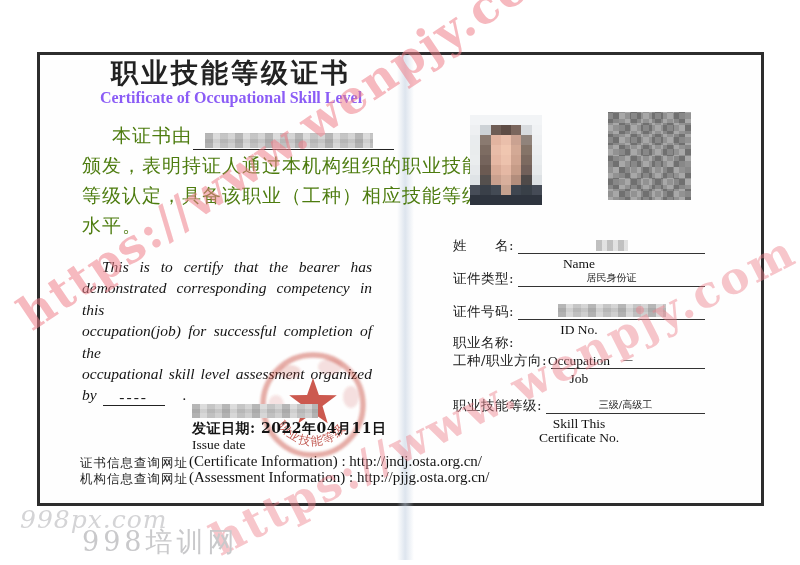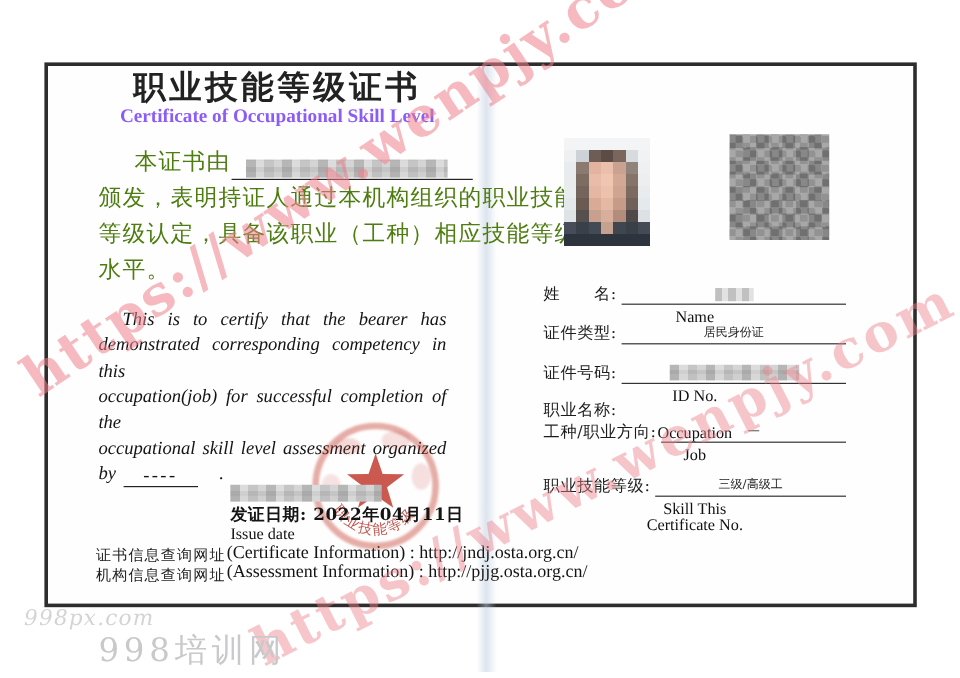--- a/index.html
+++ b/index.html
@@ -14,21 +14,21 @@
   #frame { left:37px; top:52px; width:727px; height:454px; border:3px solid #2d2d2d; background:#fefefe; }
   #fold  { left:397px; top:55px; width:17px; height:505px; pointer-events:none;
            background:linear-gradient(90deg, rgba(188,203,222,0) 0%, rgba(188,203,222,.5) 48%, rgba(188,203,222,0) 100%); }
 
   
   .wm-red { color:rgba(238,128,139,.55); font-family:"DejaVu Serif",serif; font-weight:700;
             white-space:nowrap; pointer-events:none; z-index:5; }
   #wm1 { left:8px;  top:296px; font-size:46px; letter-spacing:2px; transform:rotate(-34deg); transform-origin:0 0; }
   #wm2 { left:202px; top:520px; font-size:44px; letter-spacing:3px; transform:rotate(-27deg); transform-origin:0 0; color:rgba(238,128,139,.45); }
   .wm-gray { font-family:"DejaVu Serif",serif; pointer-events:none; z-index:5; white-space:nowrap; }
-  #wm3 { left:20px; top:505px; font-size:18px; font-style:italic; letter-spacing:1px; color:#d4d4d6; }
+  #wm3 { left:20px; top:505px; font-size:25px; font-style:italic; letter-spacing:1px; color:#d4d4d6; }
   #wm4 { left:82px; top:524px; font-size:27px; letter-spacing:4px; color:#c9c9cb; }
 
   
   .pxbar { display:inline-block;
     background:
       repeating-linear-gradient(90deg, rgba(110,110,110,.28) 0 8px, rgba(255,255,255,.22) 8px 15px, rgba(120,120,120,.14) 15px 23px, rgba(255,255,255,.06) 23px 30px),
       repeating-linear-gradient(0deg, #cccccc 0 5px, #c1c1c1 5px 9px, #d2d2d2 9px 14px);
   }
 
   

